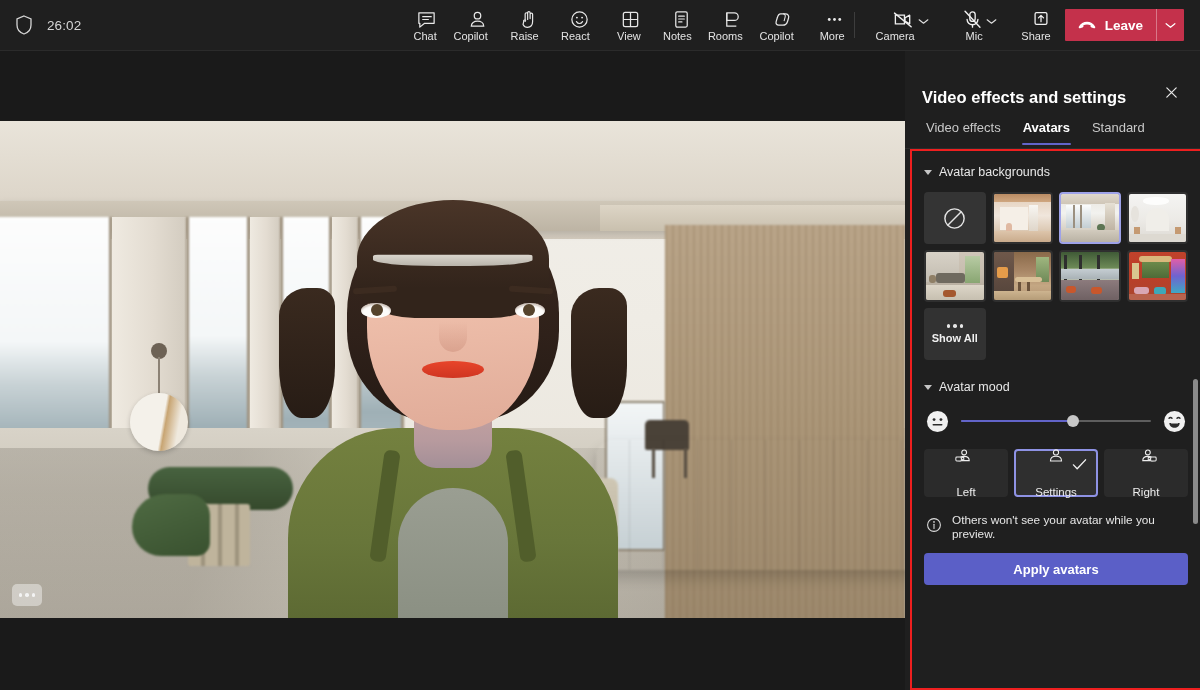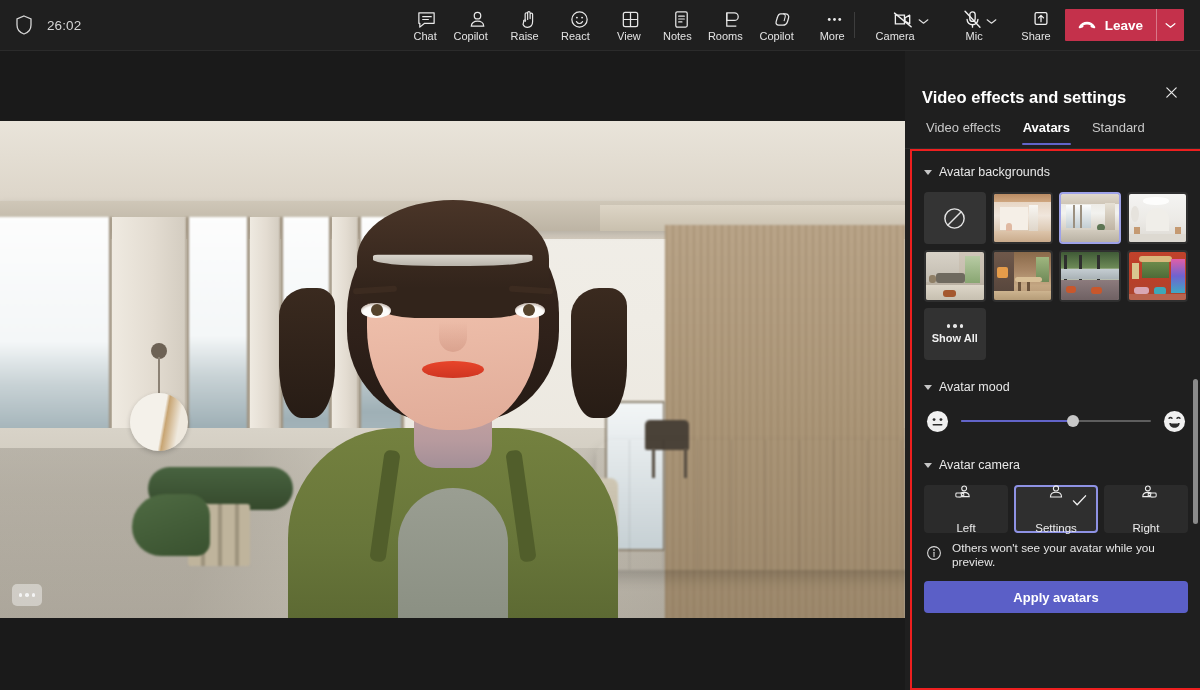--- a/index.html
+++ b/index.html
@@ -296,21 +296,21 @@
   .cam-opt .cname { font-size: 11.5px; color: #ededed; }
   .cam-check { position: absolute; right: 9px; top: 6px; }
 
   .zoom-row { display: flex; align-items: center; height: 40px; margin-top: 4px; padding: 0 2px; }
   .zoom-label { flex: 1; color: #f0f0f0; font-size: 13.5px; }
   .step-btn {
     width: 28px; height: 28px; display: flex; align-items: center; justify-content: center;
     border-radius: 4px; cursor: pointer;
   }
 
-  .info-row { display: flex; align-items: center; gap: 10px; padding: 8px 2px 6px 2px; }
+  .info-row { display: flex; align-items: center; gap: 10px; padding: 8px 2px 6px 2px; margin-top: 8px; }
   .info-row .txt { color: #e6e6e6; font-size: 11.8px; }
 
   .btn-preview {
     height: 32px; border-radius: 4px; background: #292929; border: 1px solid #3d3d3d;
     display: flex; align-items: center; justify-content: center;
     color: #fff; font-size: 13px; font-weight: bold; cursor: pointer; margin-top: 2px;
   }
   .btn-apply {
     height: 32px; border-radius: 4px; background: #5b5fc7;
     display: flex; align-items: center; justify-content: center;
@@ -719,24 +719,20 @@
           <span class="face">
             <svg viewBox="0 0 24 24" width="23" height="23">
                 <circle cx="12" cy="12" r="11" fill="#f0f0f0"></circle>
                 <path d="M6.3 8.6c.9-1 2.2-1 3.1 0M14.6 8.6c.9-1 2.2-1 3.1 0" stroke="#2b2b2b" stroke-width="1.5" fill="none" stroke-linecap="round"></path>
                 <path d="M6.6 13.5h10.8c0 3-2.4 5-5.4 5s-5.4-2-5.4-5z" fill="#2b2b2b"></path>
                 <path d="M8.4 13.5h7.2" stroke="#f0f0f0" stroke-width="1.2"></path>
               </svg>
           </span>
         </div>
 
-        <div class="sect-head" style="margin-top:10px;">
-          <span class="tri"></span>
-          <span>Avatar camera</span>
-        </div>
 
         <div class="cam-row">
           <div class="cam-opt">
             <span>
               <svg viewBox="0 0 26 18" width="24" height="17">
                   <circle cx="11" cy="4.6" r="2.6" fill="none" stroke="#ededed" stroke-width="1.2"></circle>
                   <path d="M5.5 13.5c0-3 2.5-4.6 5.5-4.6s5.5 1.6 5.5 4.6z" fill="none" stroke="#ededed" stroke-width="1.2"></path>
                   <rect x="2" y="9.5" width="6" height="4.3" rx="1" fill="#2b2b2b" stroke="#ededed" stroke-width="1.1"></rect>
                   <path d="M8 10.8l2.6-1.3v3.6L8 11.8z" fill="#2b2b2b" stroke="#ededed" stroke-width="1.1" stroke-linejoin="round"></path>
                 </svg>

